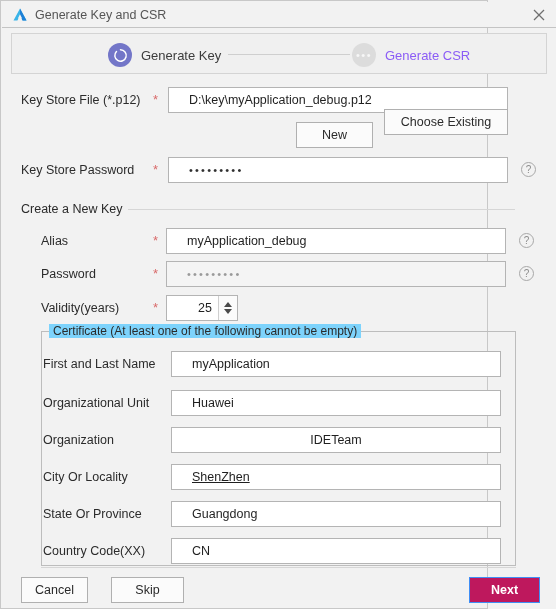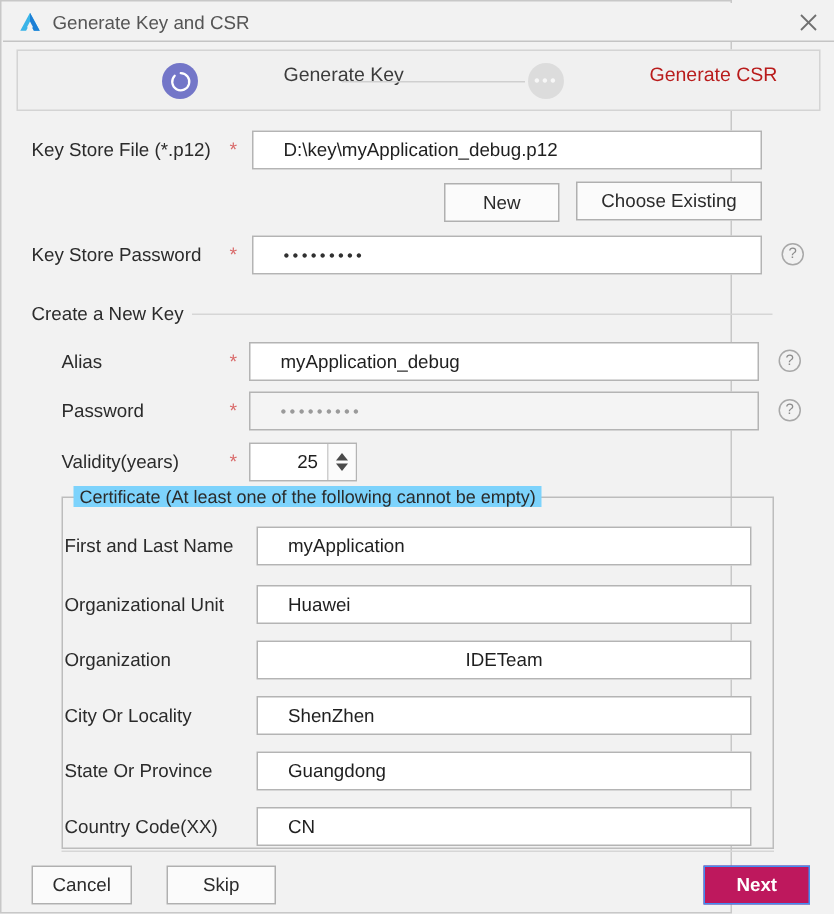--- a/index.html
+++ b/index.html
@@ -58,40 +58,39 @@
     width: 536px; height: 41px;
     border: 1px solid #d4d4d4;
     background: #f0f0f0;
     box-sizing: border-box;
   }
   .step {
     position: absolute;
     top: 8px;
     height: 26px;
     display: flex;
-    align-items: flex-start;
-    gap: 48px;
+    align-items: center;
   }
   .step-key  { left: 96px; }
   .step-csr  { left: 340px; }
   .step-circle {
     width: 24px; height: 24px;
     border-radius: 50%;
     display: flex; align-items: center; justify-content: center;
     flex: none;
   }
   .step-circle.active { background: #7376c8; }
   .step-circle.inactive { background: #dcdcdc; }
   .step-label {
     margin-left: 9px;
     font-size: 13px;
     color: #3c3c3c;
     white-space: nowrap;
   }
-  .step-label.inactive { color: #b91c1c; }
+  .step-label.inactive { color: #8b5cf6; }
   .step-line {
     position: absolute;
     left: 216px; top: 20px;
     width: 122px; height: 1px;
     background: #cfcfcf;
   }
   .dots { letter-spacing: 1.5px; color: #ffffff; font-size: 11px; line-height: 1; }
 
   
   .lbl {
@@ -281,21 +280,21 @@
       </span>
       <span class="step-label inactive">Generate CSR</span>
     </div>
   </div>
 
   <span class="lbl" style="left:20px; top:91px;">Key Store File (*.p12)</span>
   <span class="req" style="left:152px; top:91px;">*</span>
   <div class="tf" style="left:167px; top:86px; width:340px;">D:\key\myApplication_debug.p12</div>
 
   <div class="btn" style="left:295px; top:121px; width:77px;">New</div>
-  <div class="btn" style="left:383px; top:120px; width:124px;">Choose Existing</div>
+  <div class="btn" style="left:383px; top:108px; width:124px;">Choose Existing</div>
 
   <span class="lbl" style="left:20px; top:161px;">Key Store Password</span>
   <span class="req" style="left:152px; top:161px;">*</span>
   <div class="tf" style="left:167px; top:156px; width:340px;">
     <span class="pw-dots">•••••••••</span>
   </div>
   <span class="help" style="left:520px; top:161px;">?</span>
 
   <span class="sect-title">Create a New Key</span>
   <div class="sect-rule"></div>
@@ -328,21 +327,21 @@
   <span class="lbl" style="left:42px; top:355px;">First and Last Name</span>
   <div class="tf" style="left:170px; top:350px; width:330px;">myApplication</div>
 
   <span class="lbl" style="left:42px; top:394px;">Organizational Unit</span>
   <div class="tf" style="left:170px; top:389px; width:330px;">Huawei</div>
 
   <span class="lbl" style="left:42px; top:431px;">Organization</span>
   <div class="tf" style="left:170px; top:426px; width:330px;text-align:center;">IDETeam</div>
 
   <span class="lbl" style="left:42px; top:468px;">City Or Locality</span>
-  <div class="tf" style="left:170px; top:463px; width:330px;">ShenZhen</div>
+  <div class="tf" style="left:170px; top:463px; width:330px;text-decoration:underline;">ShenZhen</div>
 
   <span class="lbl" style="left:42px; top:505px;">State Or Province</span>
   <div class="tf" style="left:170px; top:500px; width:330px;">Guangdong</div>
 
   <span class="lbl" style="left:42px; top:542px;">Country Code(XX)</span>
   <div class="tf" style="left:170px; top:537px; width:330px;">CN</div>
 
   <div class="footer-rule"></div>
   <div class="btn" style="left:20px; top:576px; width:67px;">Cancel</div>
   <div class="btn" style="left:110px; top:576px; width:73px;">Skip</div>

